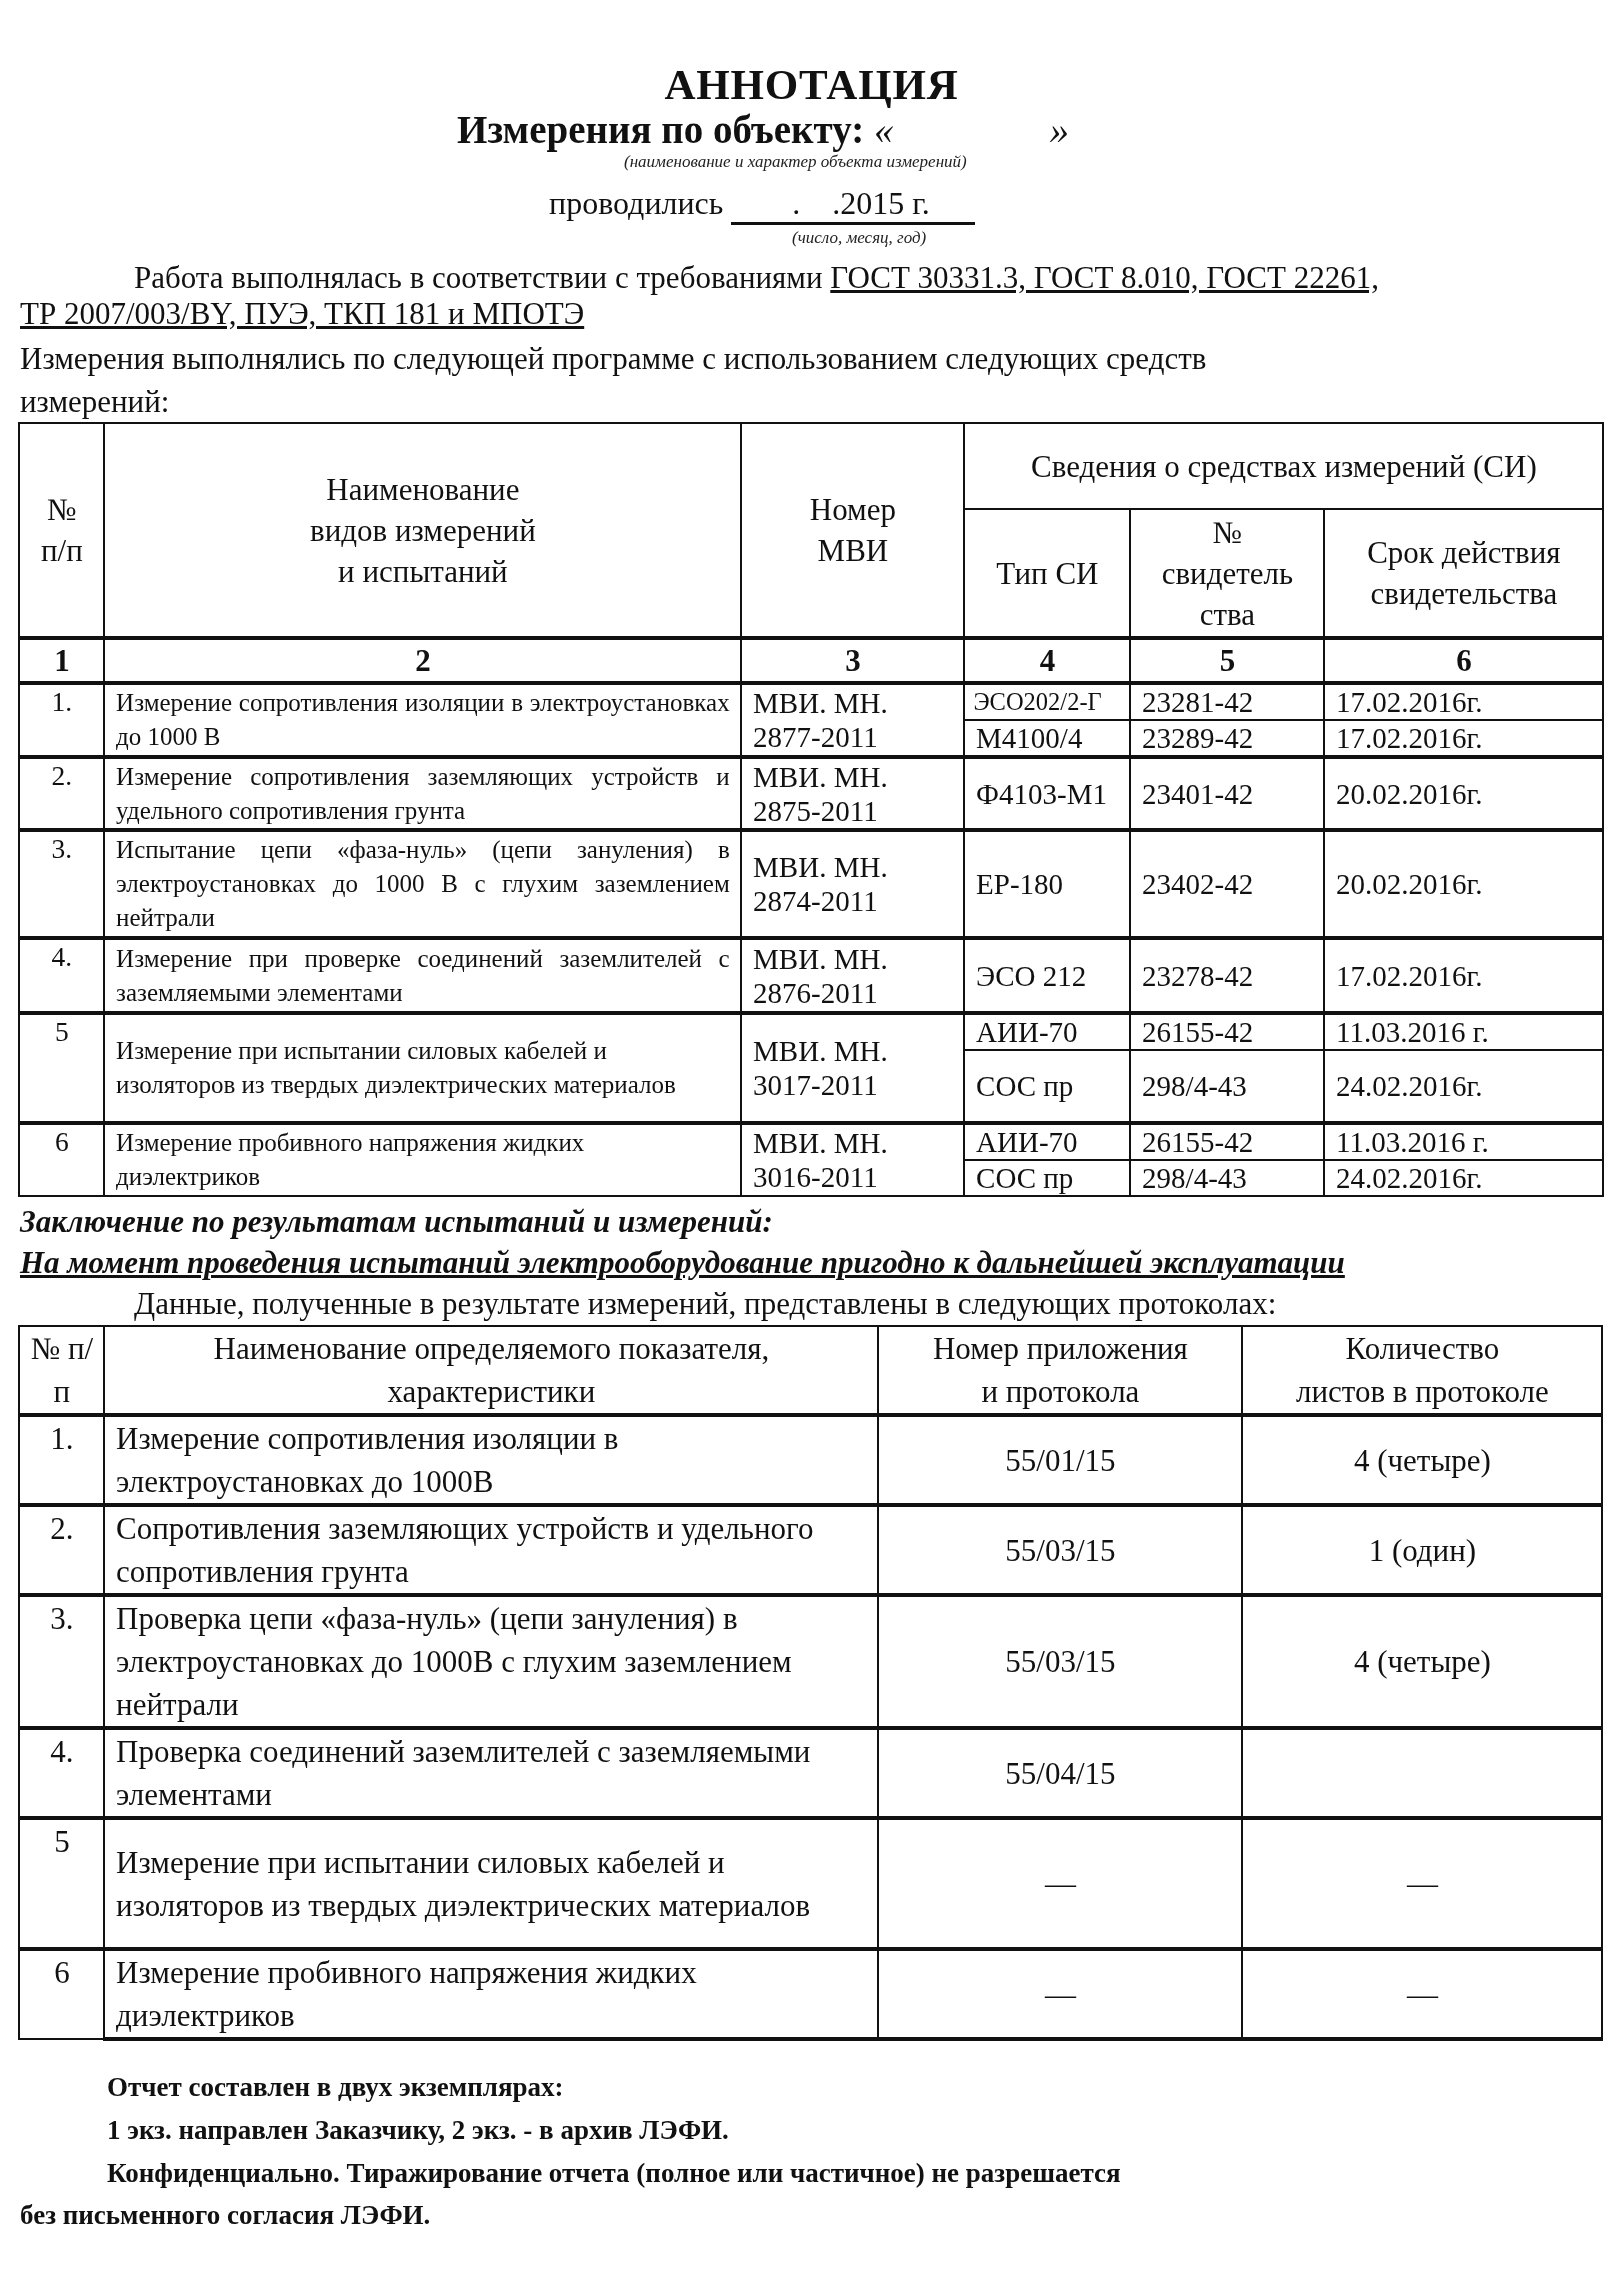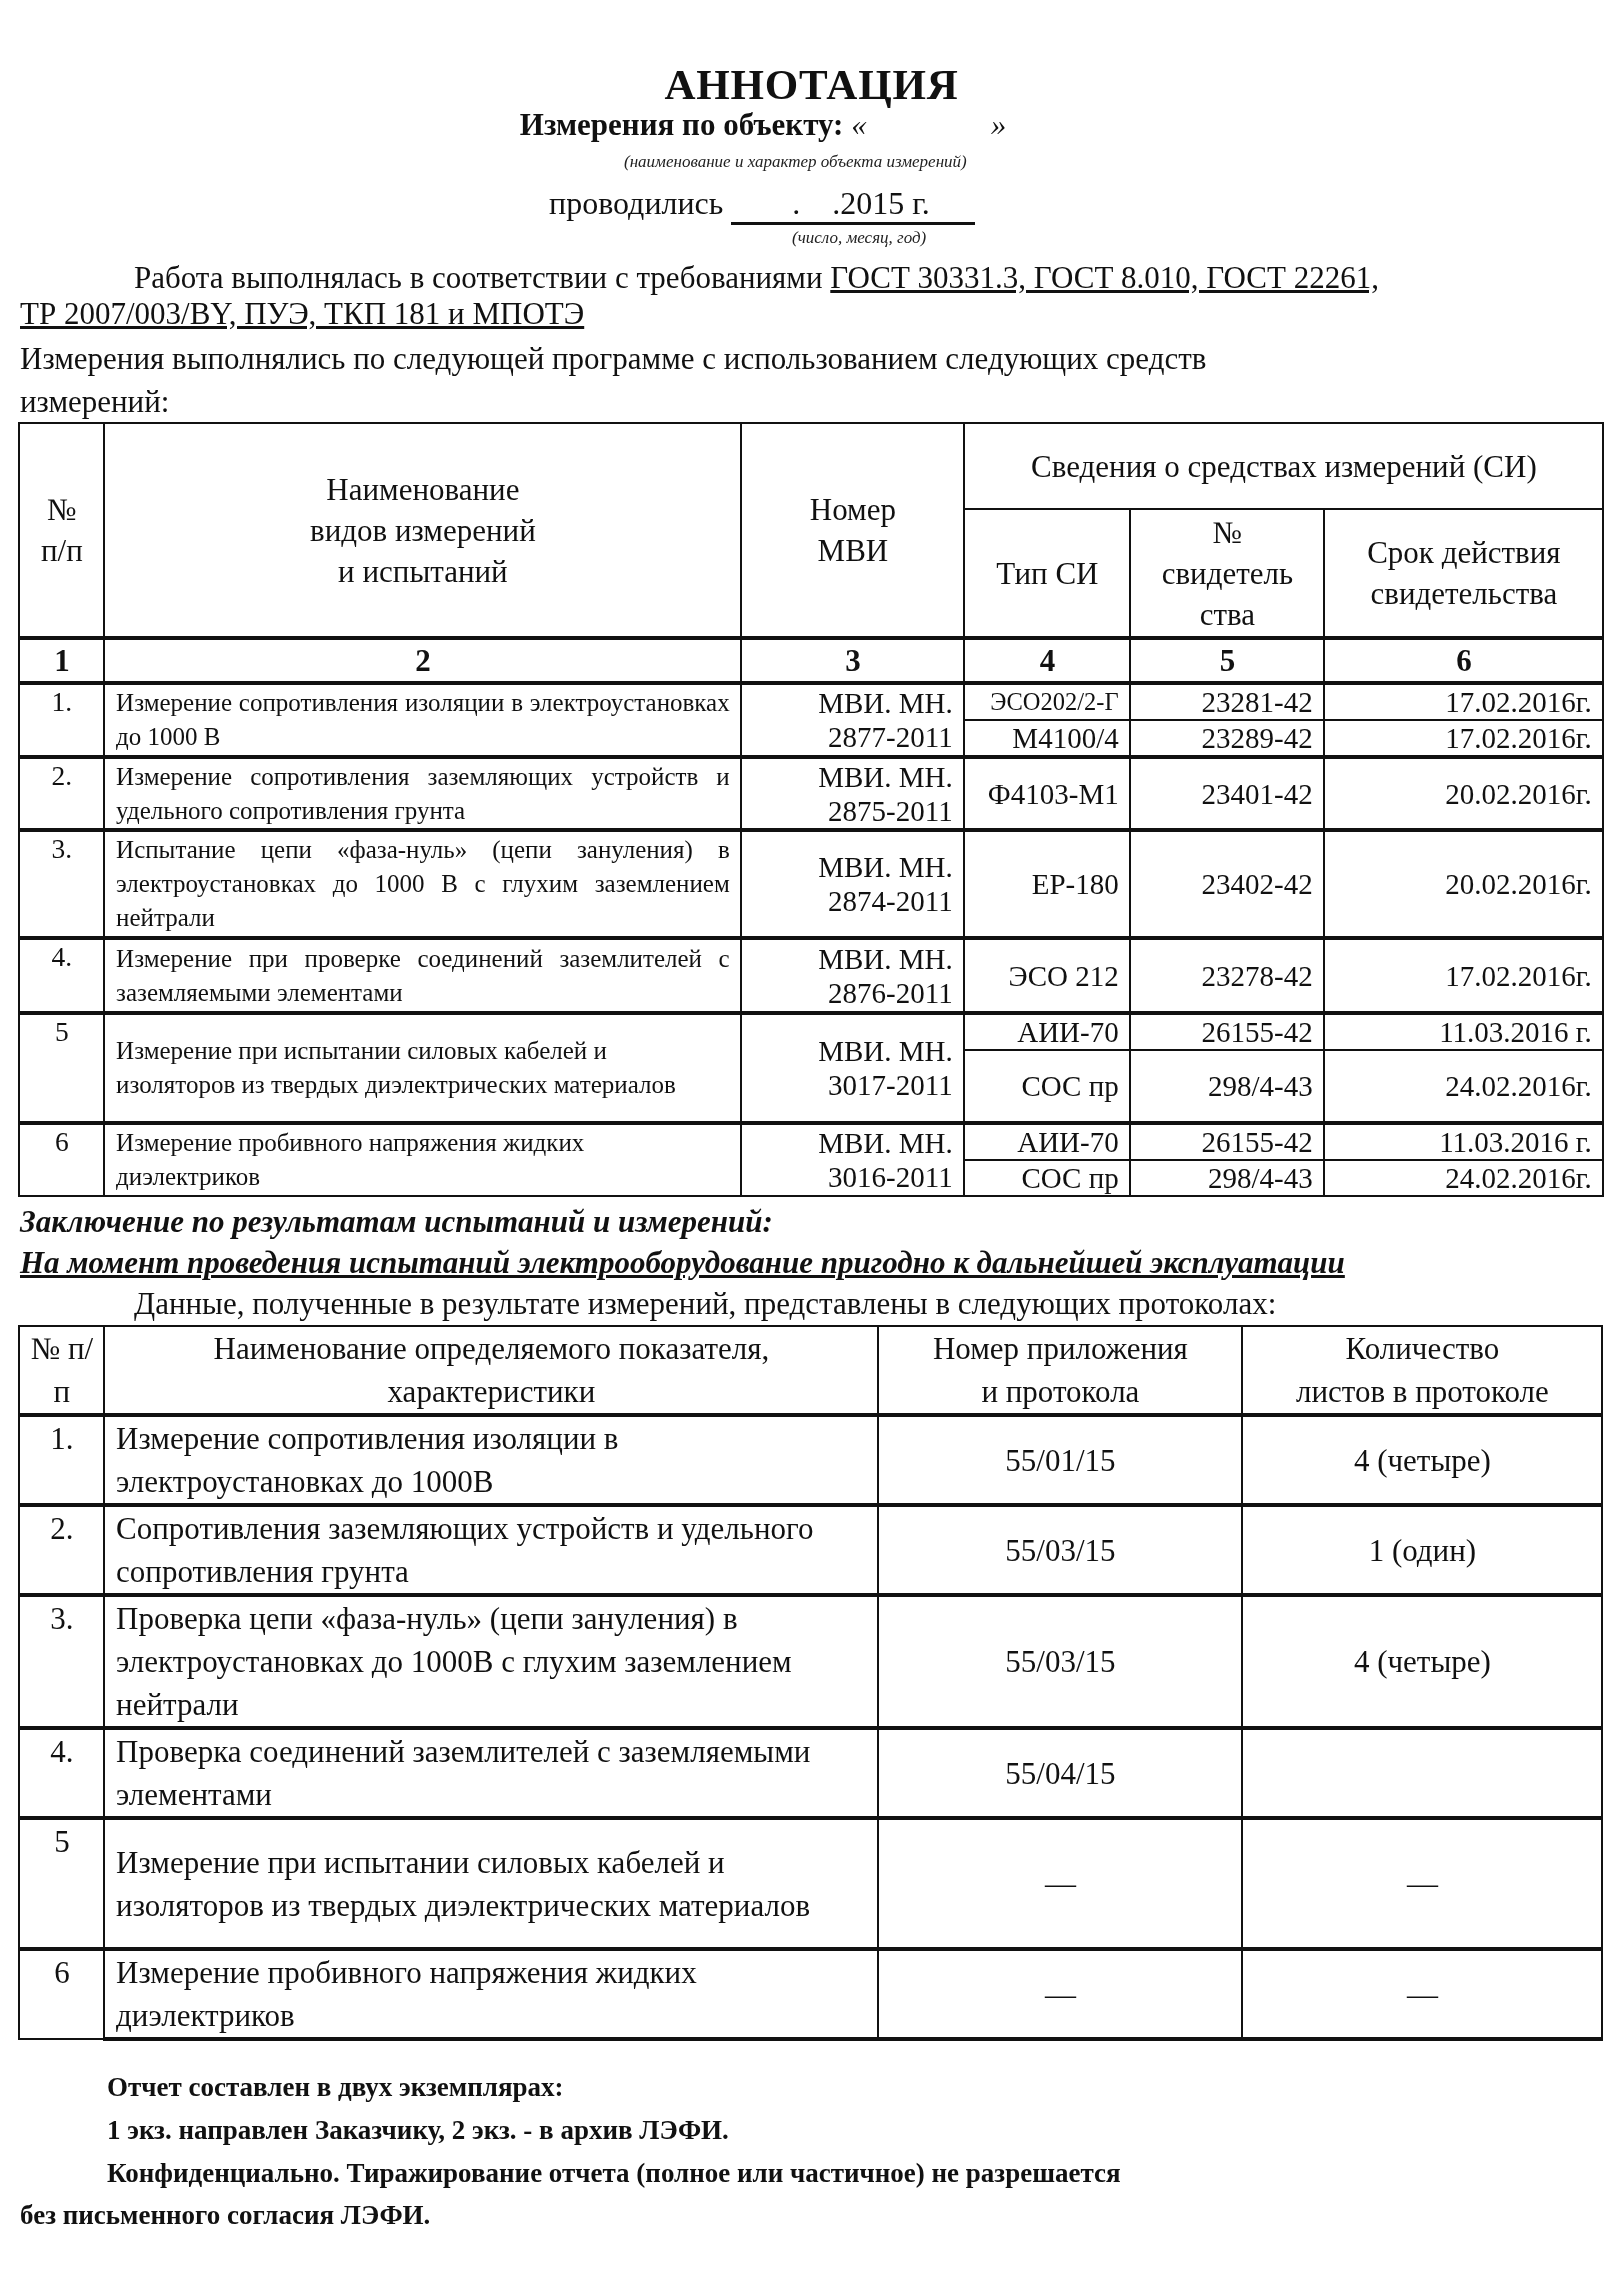--- a/index.html
+++ b/index.html
@@ -1,35 +1,35 @@
 <!DOCTYPE html>
 <html style="font-size:12.2px"><head>
 <meta charset="utf-8">
 <style>
   html, body { margin:0; padding:0; background:#ffffff; }
   body { width:1623px; height:2295px; position:relative; overflow:hidden;
          font-family:"Liberation Serif","DejaVu Serif",serif; color:#111; }
   .abs { position:absolute; }
   .title { left:0; width:1623px; top:60px; font-size:43px; font-weight:bold; text-align:center; letter-spacing:0.8px; }
-  .subtitle { left:0; width:1526px; top:107px; font-size:31px; font-weight:bold; text-align:center; }
+  .subtitle { left:0; width:1526px; top:107px; font-size:39px; font-weight:bold; text-align:center; }
   .subtitle .quote { font-style:italic; font-weight:normal; }
   .caption { font-style:italic; font-size:17px; color:#222; }
   .line1 { font-size:32px; }
   .datefield { display:inline-block; border-bottom:3.1px solid #111; padding:0 3.1px; min-width:237px; text-align:right; }
   .p { font-size:31px; line-height:37px; }
   .u { text-decoration:underline; }
   .b { font-weight:bold;font-style:italic; }
   table { border-collapse:collapse; position:absolute; table-layout:fixed; }
   td { border:2.3px solid #111; padding:0 10.7px; vertical-align:middle; }
   .t1 td { font-size:29px; line-height:34px; }
   .t1 .hd { text-align:center; font-size:31px; line-height:41px; }
   .t1 .nums td { text-align:center; font-weight:bold; font-size:31px; }
   .t1 .desc { text-align:justify; font-size:25px; line-height:34px; }
   .t1 .num { text-align:center; vertical-align:top; font-size:27.5px; }
-  .t1 .c { text-align:right; font-size:29px; line-height:34px; }
+  .t1 .c { text-align:left; font-size:29px; line-height:34px; }
   .t1 .c.small { font-size:24.5px;padding-left:8px; }
   .t2 td { font-size:31px; line-height:43px; }
   .t2 .hd { text-align:center; font-size:31px; line-height:43px; }
   .t2 .num { text-align:center; vertical-align:top; }
   .t2 .c { text-align:center; }
   .thick-top { border-top:4.6px solid #111 !important; }
   .footer { font-size:27px; font-weight:bold; line-height:43px; }
 </style>
 </head>
 <body>

